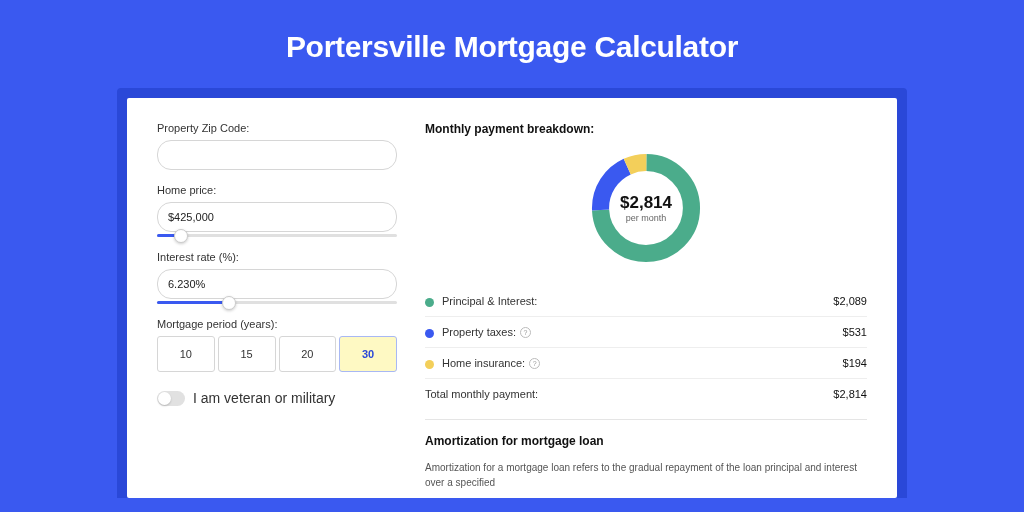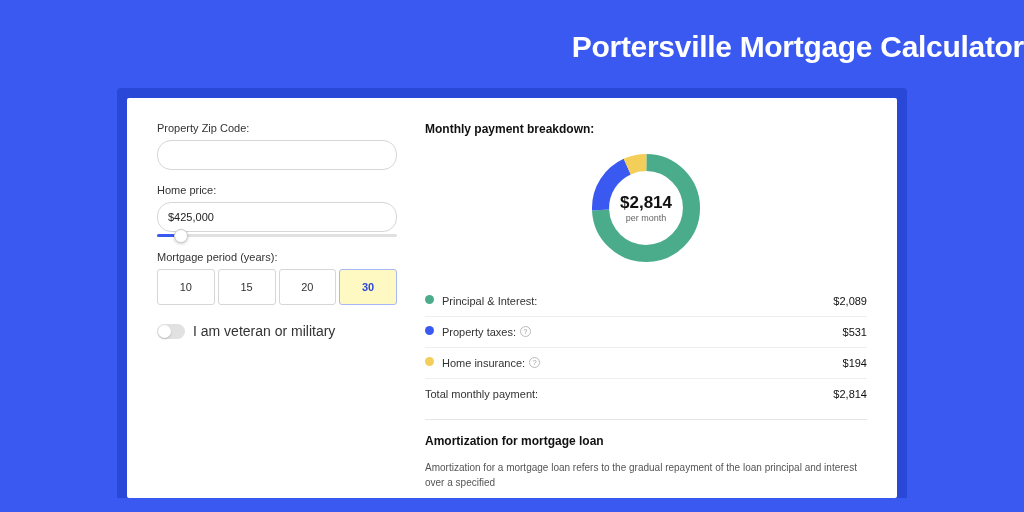--- a/index.html
+++ b/index.html
@@ -4,21 +4,21 @@
 <style>
   * { box-sizing: border-box; margin: 0; padding: 0; }
   body {
     font-family: -apple-system, BlinkMacSystemFont, "Segoe UI", Arial, sans-serif;
     background: #3a59f0;
     width: 1024px;
     height: 512px;
     overflow: hidden;
   }
   .hero {
-    text-align: right;
+    text-align: center;
     padding: 30px 0 24px;
   }
   .hero h1 {
     color: #fff;
     font-size: 30px;
     font-weight: 700;
     letter-spacing: -0.3px;
   }
   .card-wrap {
     width: 790px;
@@ -149,21 +149,21 @@
     inset: 0;
     display: flex;
     flex-direction: column;
     justify-content: center;
     align-items: center;
   }
   .donut-amount { font-size: 17px; font-weight: 700; color: #111; }
   .donut-sub { font-size: 9px; color: #666; }
   .line {
     display: flex;
-    align-items: flex-start;
+    align-items: flex-end;
     padding: 9px 0;
     font-size: 11px;
     color: #333;
   }
   .line + .line { border-top: 1px solid #eee; }
   .dot {
     width: 9px;
     height: 9px;
     border-radius: 50%;
     margin-right: 8px;
@@ -213,20 +213,28 @@
       <div class="field">
         <label class="label">Home price:</label>
         <input class="input" value="$425,000" style="">
         <div class="slider-track">
           <div class="slider-fill" style="width:10%"></div>
           <div class="slider-thumb" style="left:10%"></div>
         </div>
       </div>
 
 
+      <div class="field">
+        <label class="label">Interest rate (%):</label>
+        <input class="input" value="6.230%" style="">
+        <div class="slider-track">
+          <div class="slider-fill" style="width:30%"></div>
+          <div class="slider-thumb" style="left:30%"></div>
+        </div>
+      </div>
 
       <div class="field">
         <label class="label">Mortgage period (years):</label>
         <div class="periods">
           <button class="period-btn">10</button>
           <button class="period-btn">15</button>
           <button class="period-btn">20</button>
           <button class="period-btn active">30</button>
         </div>
       </div>

